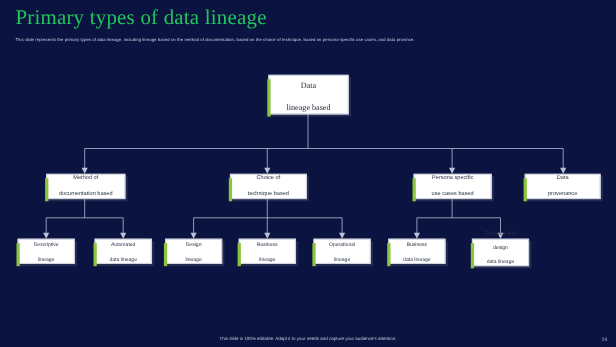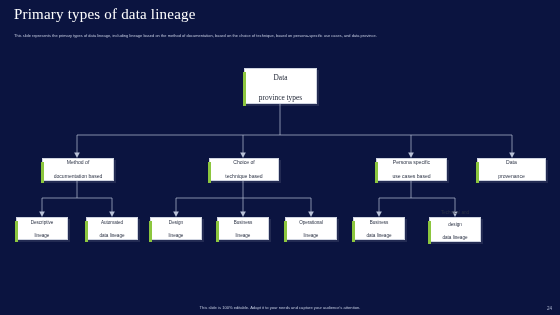--- a/index.html
+++ b/index.html
@@ -9,21 +9,21 @@
     font-family:"Liberation Sans", sans-serif;
     overflow:hidden;
     position:relative;
   }
   .slide{position:absolute;inset:0;background:#0b1440;}
 
   
   .title{
     position:absolute;left:14px;top:6px;
     font-family:"Liberation Serif", serif;
-    font-size:15px;color:#ffffff;letter-spacing:.2px;
+    font-size:19px;color:#22c55e;letter-spacing:.2px;
     white-space:nowrap;
   }
   .subtitle{
     position:absolute;left:14px;top:33px;width:536px;
     font-size:3.9px;color:#c8cfe4;line-height:1.4;
     letter-spacing:.05px;white-space:nowrap;
   }
 
   
   .canvas{position:absolute;left:0;top:46px;width:560px;height:248px;}
@@ -115,21 +115,21 @@
         <polygon points="243,171 240.2,165.5 245.8,165.5"></polygon>
         <polygon points="311,171 308.2,165.5 313.8,165.5"></polygon>
         <polygon points="379,171 376.2,165.5 381.8,165.5"></polygon>
         <polygon points="455,171 452.2,165.5 457.8,165.5"></polygon>
       </g>
     </svg>
 
     <div class="node lvl1" style="left:244px;top:22px;width:73px;height:36px;">
       <span>
         <span>Data</span><br>
-        <span>province types</span>
+        <span>lineage based</span>
       </span>
     </div>
 
     <div class="node lvl2" style="left:42px;top:112px;width:72px;height:23px;">
       <span>
         <span>Method of</span><br>
         <span>documentation based</span>
       </span>
     </div>
 

